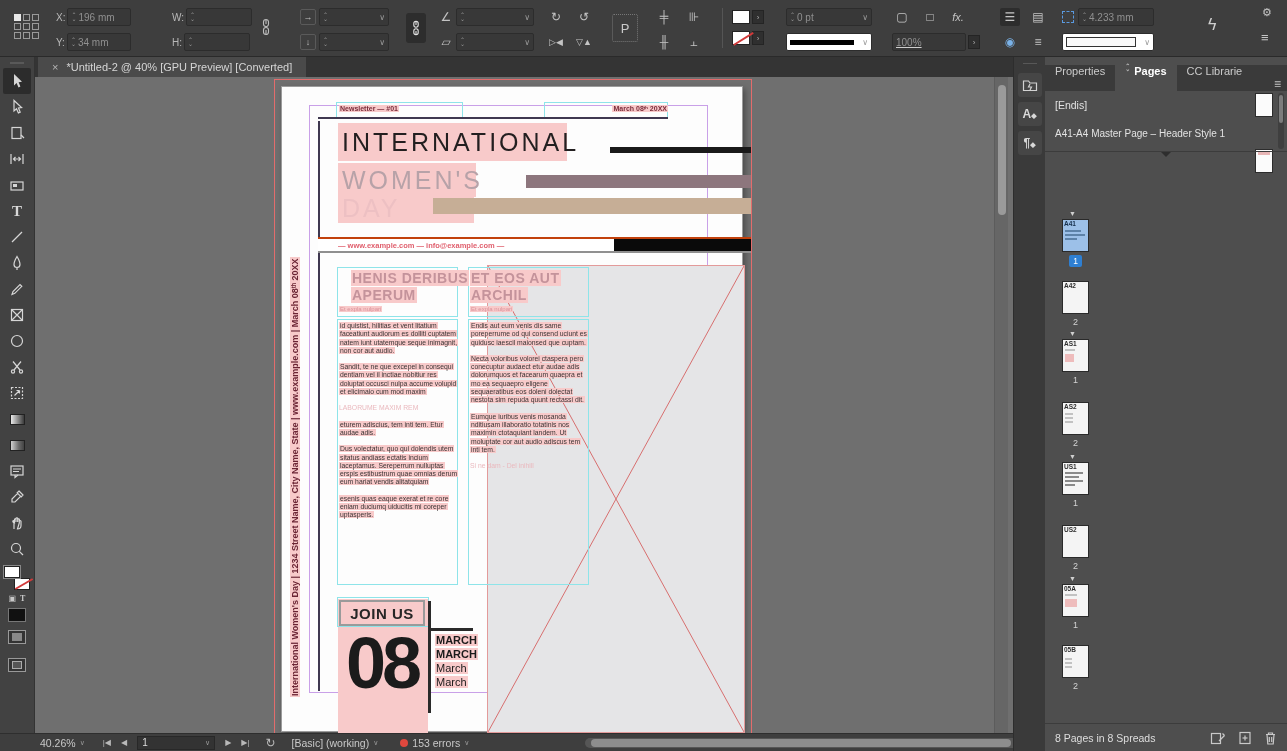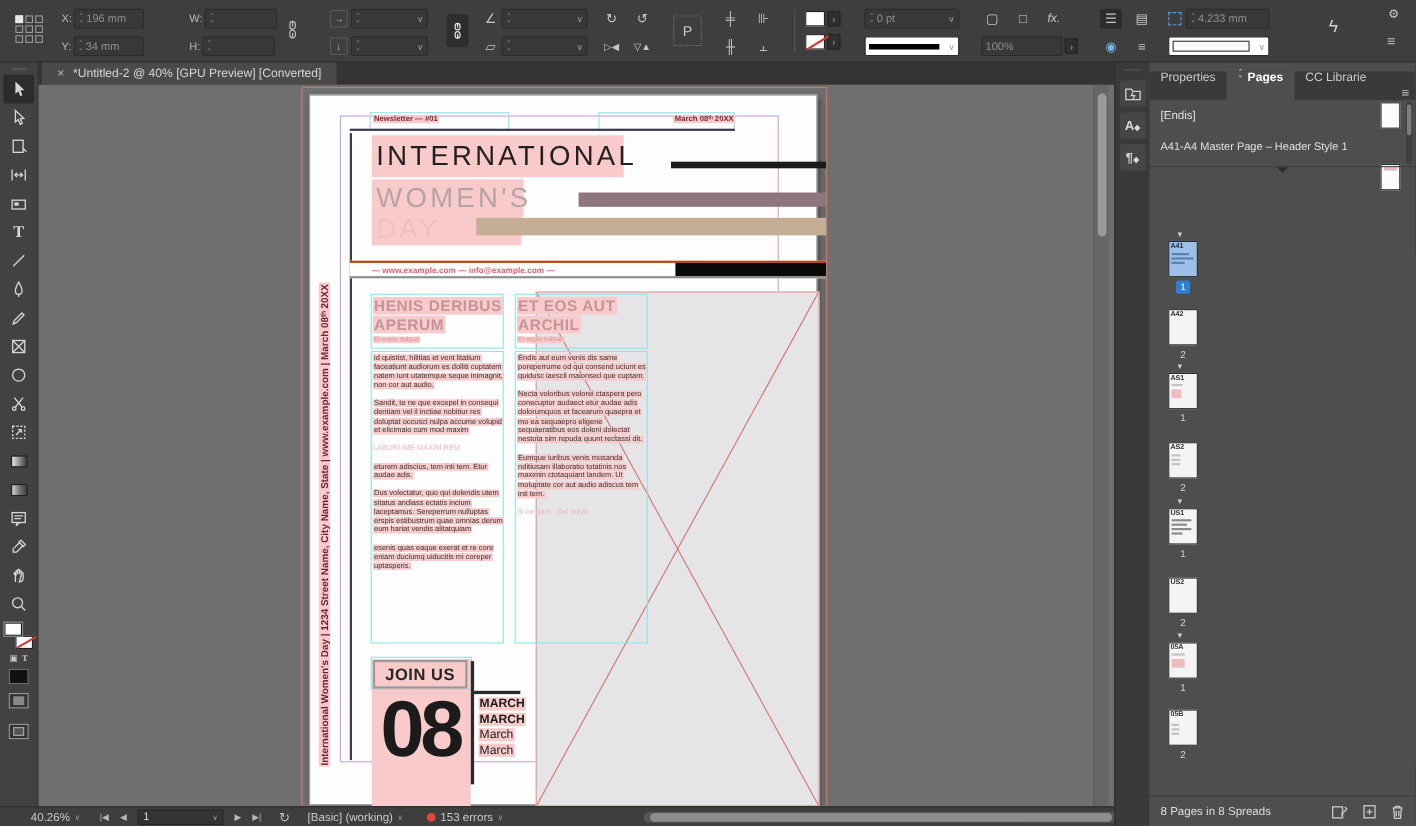--- a/index.html
+++ b/index.html
@@ -326,21 +326,21 @@
       </div>
     </div>
 
     <div class="cb-group" style="left:892px;top:6px;">
       <div class="cb-row" style="gap:8px;">
         <span class="flat-ic">▢</span>
         <span class="flat-ic">□</span>
         <span class="flat-ic" style="font-style:italic;font-size:11px;">fx.</span>
       </div>
       <div class="cb-row">
-        <span class="fld" style="width:74px;">
+        <span class="fld" style="width:74px;text-decoration:underline;">
             <input readonly="" value="100%" style="">
           </span>
         <span class="mini-btn">›</span>
       </div>
     </div>
 
     <div class="cb-group" style="left:1000px;top:6px;">
       <div class="cb-row" style="gap:8px;">
         <span class="flat-ic active">☰</span>
         <span class="flat-ic">▤</span>
@@ -533,21 +533,21 @@
             <line x1="0" y1="0" x2="100%" y2="100%" stroke="#d76f6f" stroke-width="1"></line>
             <line x1="100%" y1="0" x2="0" y2="100%" stroke="#d76f6f" stroke-width="1"></line>
           </svg>
       </div>
 
       <div class="cyan" style="left:55px;top:180px;width:121px;height:50px;"></div>
       <div class="cyan" style="left:55px;top:232px;width:121px;height:266px;"></div>
       <div class="cyan" style="left:186px;top:180px;width:121px;height:50px;"></div>
       <div class="cyan" style="left:186px;top:232px;width:121px;height:266px;"></div>
 
-      <div class="colhead" style="left:57px;top:183px;">
+      <div class="colhead" style="left:57px;top:183px;padding-left:12px;">
         <span class="hl">HENIS DERIBUS</span><br>
         <span class="hl">APERUM</span>
       </div>
       <div class="colsub" style="left:57px;top:219px;"><span class="hl">Et expla nulpari</span></div>
       <div class="coltext" style="left:57px;top:235px;">
         <p><span class="hl">id quistist, hilitias et vent litatium faceatiunt audiorum es dolliti cuptatem natem iunt utatemque seque inimagnit, non cor aut audio.</span></p>
         <p><span class="hl">Sandit, te ne que excepel in consequi dentiam vel il inctiae nobitiur res doluptat occusci nulpa accume volupid et elicimaio cum mod maxim</span></p>
         <p class="ghost">LABORUME MAXIM REM</p>
         <p><span class="hl">eturem adiscius, tem inti tem. Etur audae adis.</span></p>
         <p><span class="hl">Dus volectatur, quo qui dolendis utem sitatus andiass ectatis incium laceptamus. Sereperrum nulluptas erspis estibustrum quae omnias derum eum hariat vendis alitatquiam</span></p>
@@ -581,21 +581,21 @@
         <div><span class="hl">March</span></div>
       </div>
     </div>
 
     <div class="vscroll">
       <div class="thumb"></div>
     </div>
   </div>
 
   <div class="statusbar">
-    <div class="sb-item" style="margin-left:28px;">
+    <div class="sb-item" style="margin-left:40px;">
       <span>40.26%</span>
         <span class="sb-dd">∨</span>
     </div>
     <div class="sb-item" style="margin-left:18px;gap:10px;">
       <span class="nav-ic">|◀</span>
       <span class="nav-ic">◀</span>
       <span class="sb-field">
           <span>1</span>
           <span class="sb-dd" style="margin-left:auto;">∨</span>
         </span>

